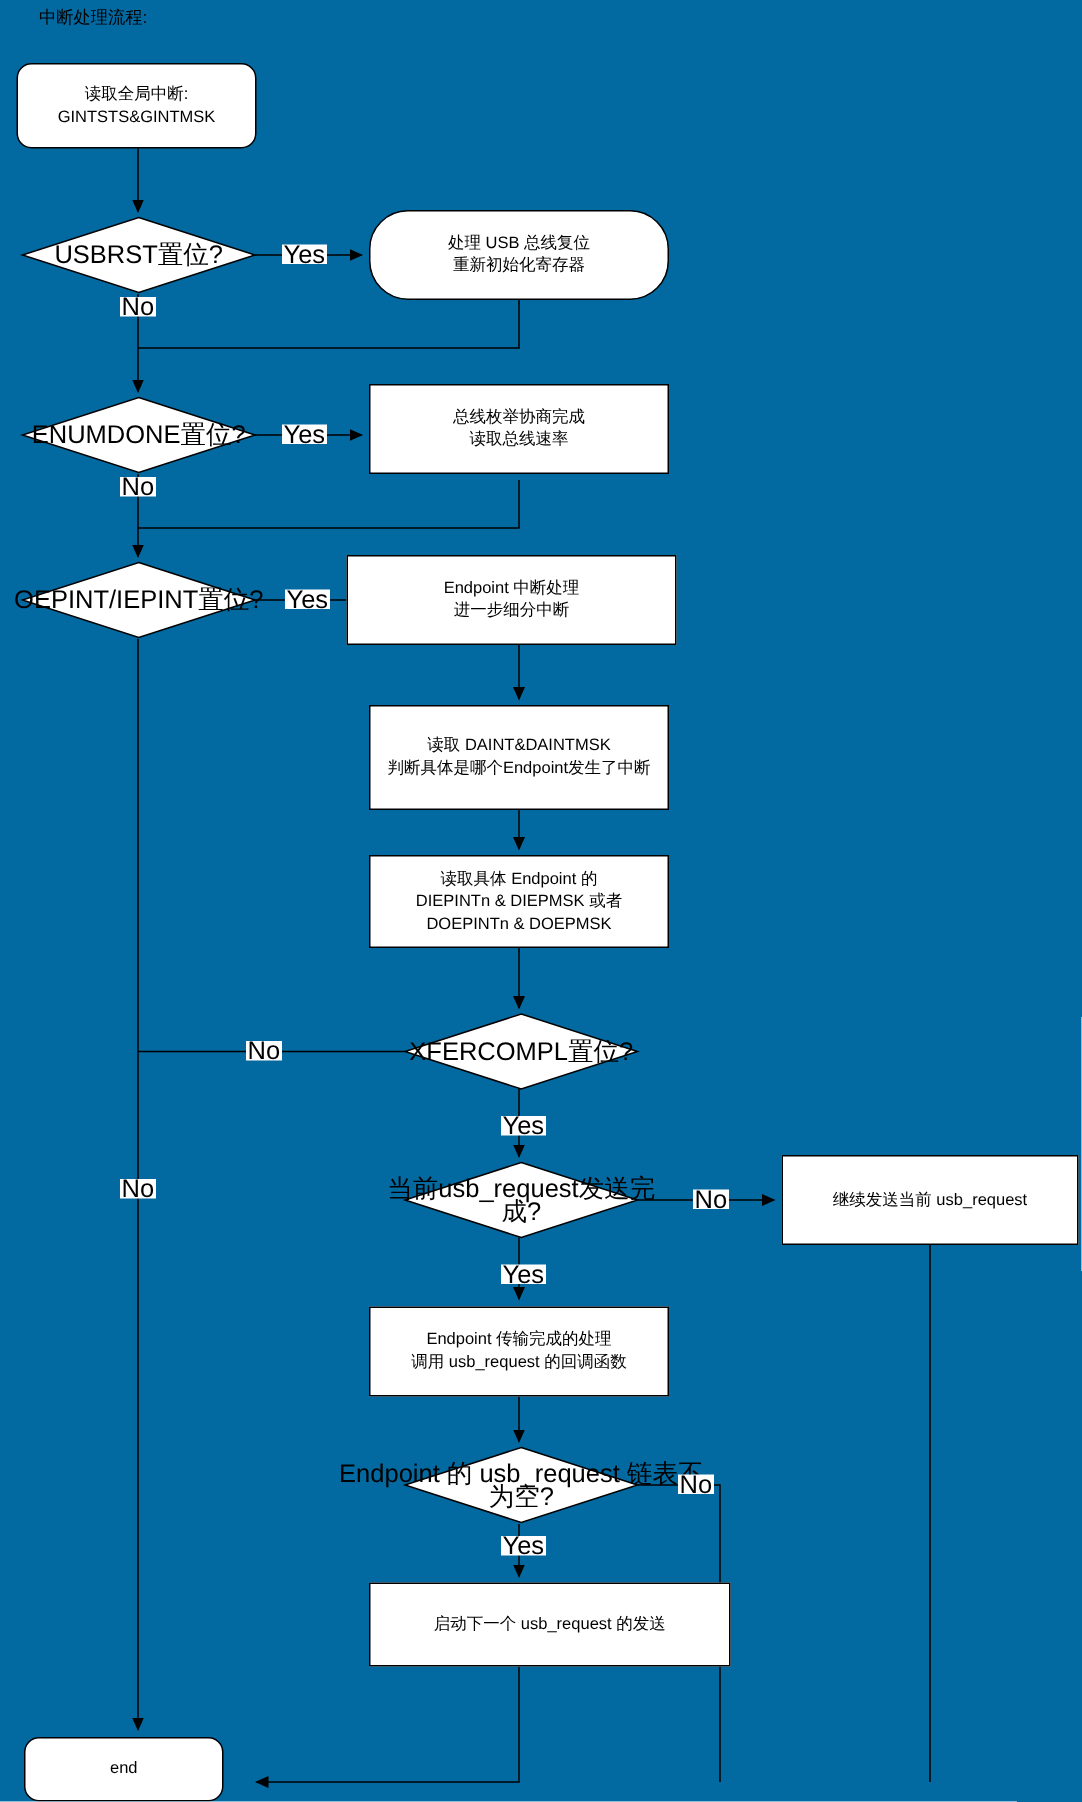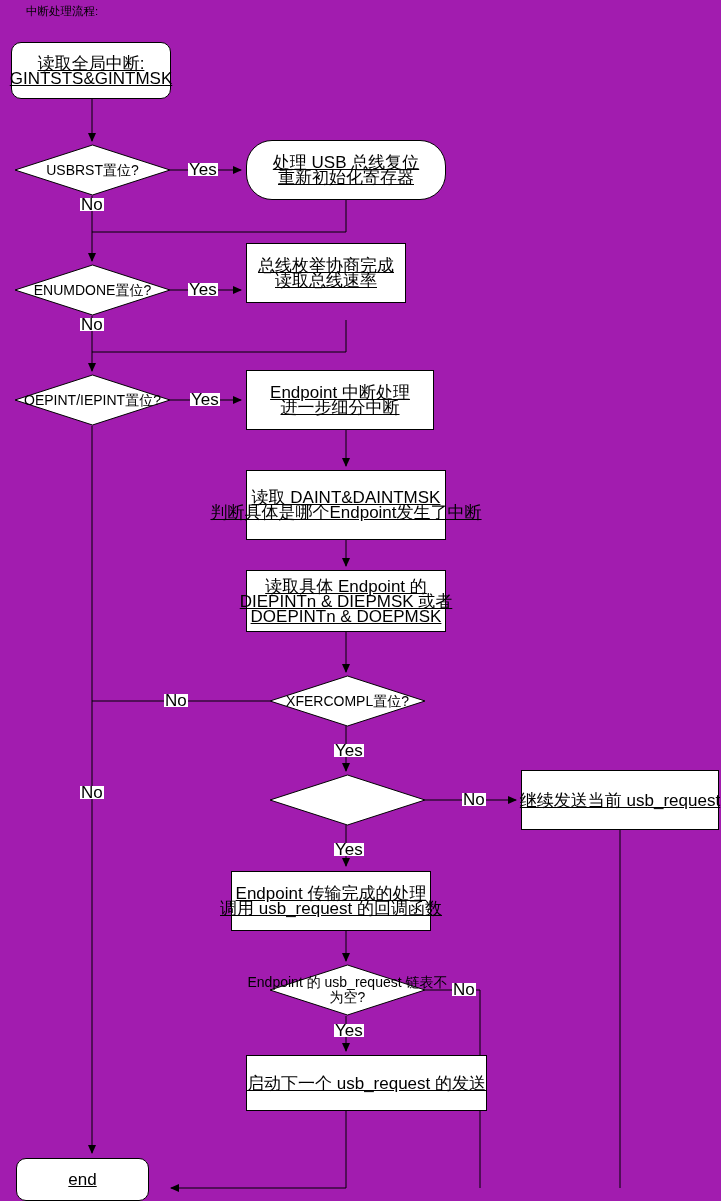--- a/index.html
+++ b/index.html
@@ -4,44 +4,43 @@
 <style>
   html, body {
     margin: 0;
     padding: 0;
     background: #ffffff;
   }
   #canvas {
     position: relative;
     width: 721px;
     height: 1201px;
-    background: #a21caf;
+    background: #0369a1;
     font-family: "Liberation Sans", "DejaVu Sans", sans-serif;
     overflow: hidden;
   }
   svg.edges {
     position: absolute;
     left: 0;
     top: 0;
     width: 721px;
     height: 1201px;
     pointer-events: none;
   }
   .node {
     position: absolute;
     box-sizing: border-box;
     display: flex;
     align-items: center;
     justify-content: center;
     text-align: center;
     color: #000000;
-    font-size: 17px;
+    font-size: 11px;
     line-height: 15px;
     white-space: pre;
-    text-decoration: underline;
   }
   .node.process {
     border: 1px solid #000000;
     background: #ffffff;
   }
   .node.terminator {
     border: 1px solid #000000;
     border-radius: 10px;
     background: #ffffff;
   }
@@ -54,21 +53,21 @@
     top: 0;
     overflow: visible;
   }
   .diamond-label {
     position: absolute;
     left: 50%;
     top: 50%;
     transform: translate(-50%, -50%);
     text-align: center;
     color: #000000;
-    font-size: 14px;
+    font-size: 17px;
     line-height: 15px;
     white-space: pre;
     pointer-events: none;
   }
   .edge-label {
     position: absolute;
     color: #000000;
     font-size: 17px;
     line-height: 13px;
     background: #ffffff;
@@ -154,56 +153,58 @@
   <div class="node process" style="left:246px; top:140px; width:200px; height:60px;border-radius:26px;">处理 USB 总线复位
 重新初始化寄存器</div>
 
   <div class="diamond-wrap" style="left:15px; top:265px; width:155px; height:50px;">
     <svg width="155" height="50" viewBox="0 0 155 50" xmlns="http://www.w3.org/2000/svg">
       <polygon points="77.5,0 155,25 77.5,50 0,25" fill="#ffffff" stroke="#000000" stroke-width="1"></polygon>
     </svg>
     <div class="diamond-label">ENUMDONE置位?</div>
   </div>
 
-  <div class="node process" style="left:246px; top:243px; width:160px; height:60px;">总线枚举协商完成
+  <div class="node process" style="left:246px; top:256px; width:200px; height:60px;">总线枚举协商完成
 读取总线速率</div>
 
   <div class="diamond-wrap" style="left:15px; top:375px; width:155px; height:50px;">
     <svg width="155" height="50" viewBox="0 0 155 50" xmlns="http://www.w3.org/2000/svg">
       <polygon points="77.5,0 155,25 77.5,50 0,25" fill="#ffffff" stroke="#000000" stroke-width="1"></polygon>
     </svg>
     <div class="diamond-label">OEPINT/IEPINT置位?</div>
   </div>
 
-  <div class="node process" style="left:246px; top:370px; width:188px; height:60px;">Endpoint 中断处理
+  <div class="node process" style="left:231px; top:370px; width:220px; height:60px;">Endpoint 中断处理
 进一步细分中断</div>
 
   <div class="node process" style="left:246px; top:470px; width:200px; height:70px;">读取 DAINT&amp;DAINTMSK
 判断具体是哪个Endpoint发生了中断</div>
 
   <div class="node process" style="left:246px; top:570px; width:200px; height:62px;">读取具体 Endpoint 的
 DIEPINTn &amp; DIEPMSK 或者
 DOEPINTn &amp; DOEPMSK</div>
 
   <div class="diamond-wrap" style="left:270px; top:676px; width:155px; height:50px;">
     <svg width="155" height="50" viewBox="0 0 155 50" xmlns="http://www.w3.org/2000/svg">
       <polygon points="77.5,0 155,25 77.5,50 0,25" fill="#ffffff" stroke="#000000" stroke-width="1"></polygon>
     </svg>
     <div class="diamond-label">XFERCOMPL置位?</div>
   </div>
 
   <div class="diamond-wrap" style="left:270px; top:775px; width:155px; height:50px;">
     <svg width="155" height="50" viewBox="0 0 155 50" xmlns="http://www.w3.org/2000/svg">
       <polygon points="77.5,0 155,25 77.5,50 0,25" fill="#ffffff" stroke="#000000" stroke-width="1"></polygon>
     </svg>
+    <div class="diamond-label">当前usb_request发送完
+成?</div>
   </div>
 
   <div class="node process" style="left:521px; top:770px; width:198px; height:60px;">继续发送当前 usb_request</div>
 
-  <div class="node process" style="left:231px; top:871px; width:200px; height:60px;">Endpoint 传输完成的处理
+  <div class="node process" style="left:246px; top:871px; width:200px; height:60px;">Endpoint 传输完成的处理
 调用 usb_request 的回调函数</div>
 
   <div class="diamond-wrap" style="left:270px; top:965px; width:155px; height:50px;">
     <svg width="155" height="50" viewBox="0 0 155 50" xmlns="http://www.w3.org/2000/svg">
       <polygon points="77.5,0 155,25 77.5,50 0,25" fill="#ffffff" stroke="#000000" stroke-width="1"></polygon>
     </svg>
     <div class="diamond-label">Endpoint 的 usb_request 链表不
 为空?</div>
   </div>
 

